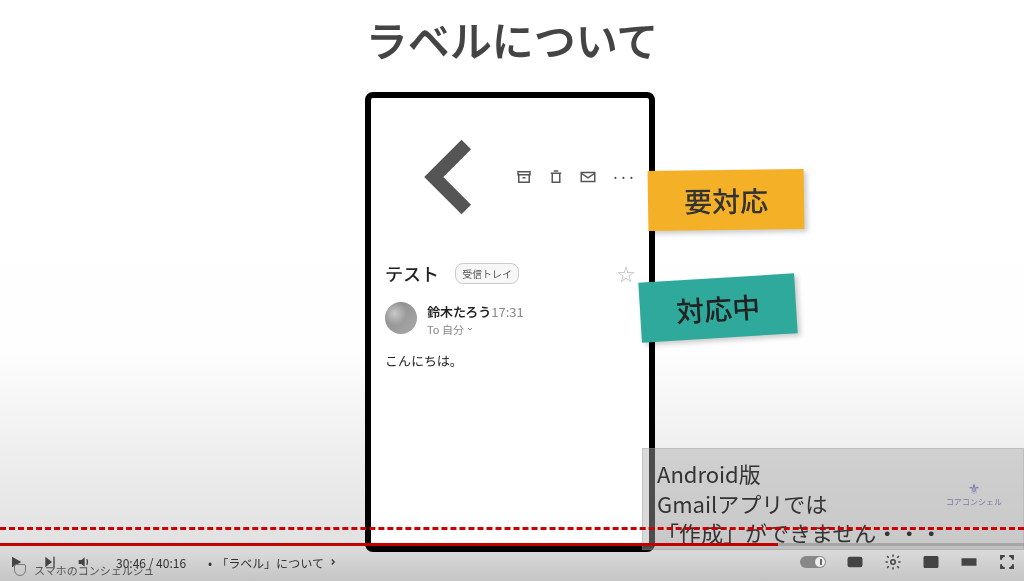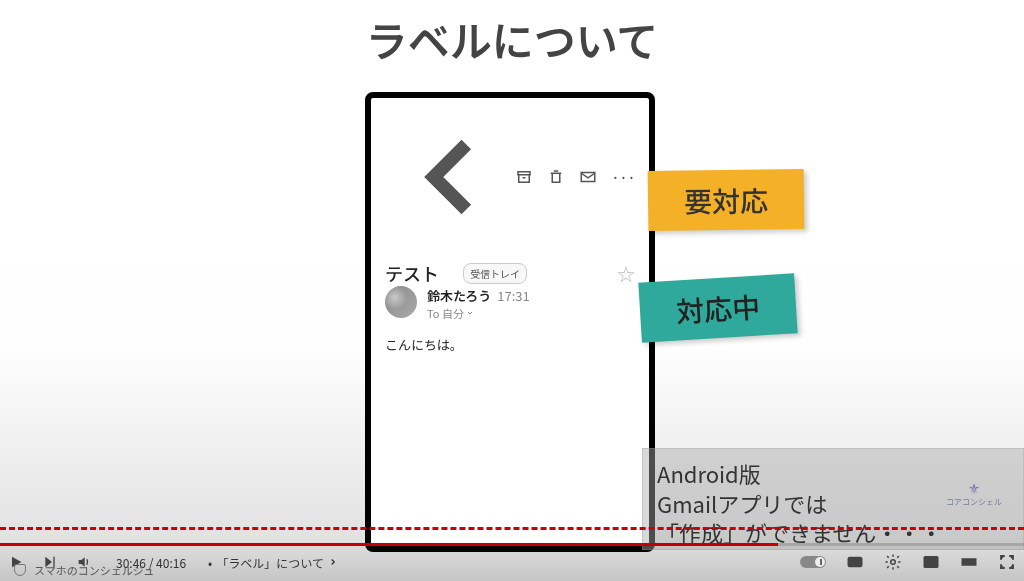--- a/index.html
+++ b/index.html
@@ -40,21 +40,22 @@
       display: flex;
       gap: 14px;
       align-items: center;
     }
     .icon { width: 18px; height: 18px; color: #555; }
     .icon svg { width: 100%; height: 100%; display: block; }
     .dots { font-size: 16px; color: #555; letter-spacing: -1px; }
     .subject-row {
       display: flex;
       align-items: center;
-      gap: 24px;
+      gap: 16px;
+      margin-bottom: 16px;
       justify-content: flex-end;
     }
     .subject { font-size: 18px; font-weight: 500; color: #222; }
     .inbox-chip {
       font-size: 10px;
       padding: 2px 6px;
       border: 1px solid #ccc;
       border-radius: 8px;
       color: #555;
       background: #f7f7f7;
@@ -73,21 +74,21 @@
       position: relative;
       overflow: hidden;
     }
     .avatar::after {
       content: '';
       position: absolute;
       inset: 0;
       background: radial-gradient(circle at 30% 35%, rgba(255,255,255,0.5), transparent 40%);
     }
     .sender-info { flex: 1; }
-    .sender-name-line { display: flex; gap: 6px; align-items: flex-start; }
+    .sender-name-line { display: flex; align-items: flex-start; }
     .sender-name { font-size: 13px; font-weight: 600; color: #222; }
     .sender-time { font-size: 13px; color: #888; }
     .sender-to { font-size: 11px; color: #888; display: flex; align-items: center; gap: 2px; }
     .body-text { font-size: 13px; color: #222; margin-top: 4px; }
     .reply-row {
       position: absolute;
       bottom: 8px;
       left: 14px;
       right: 14px;
       display: flex;

